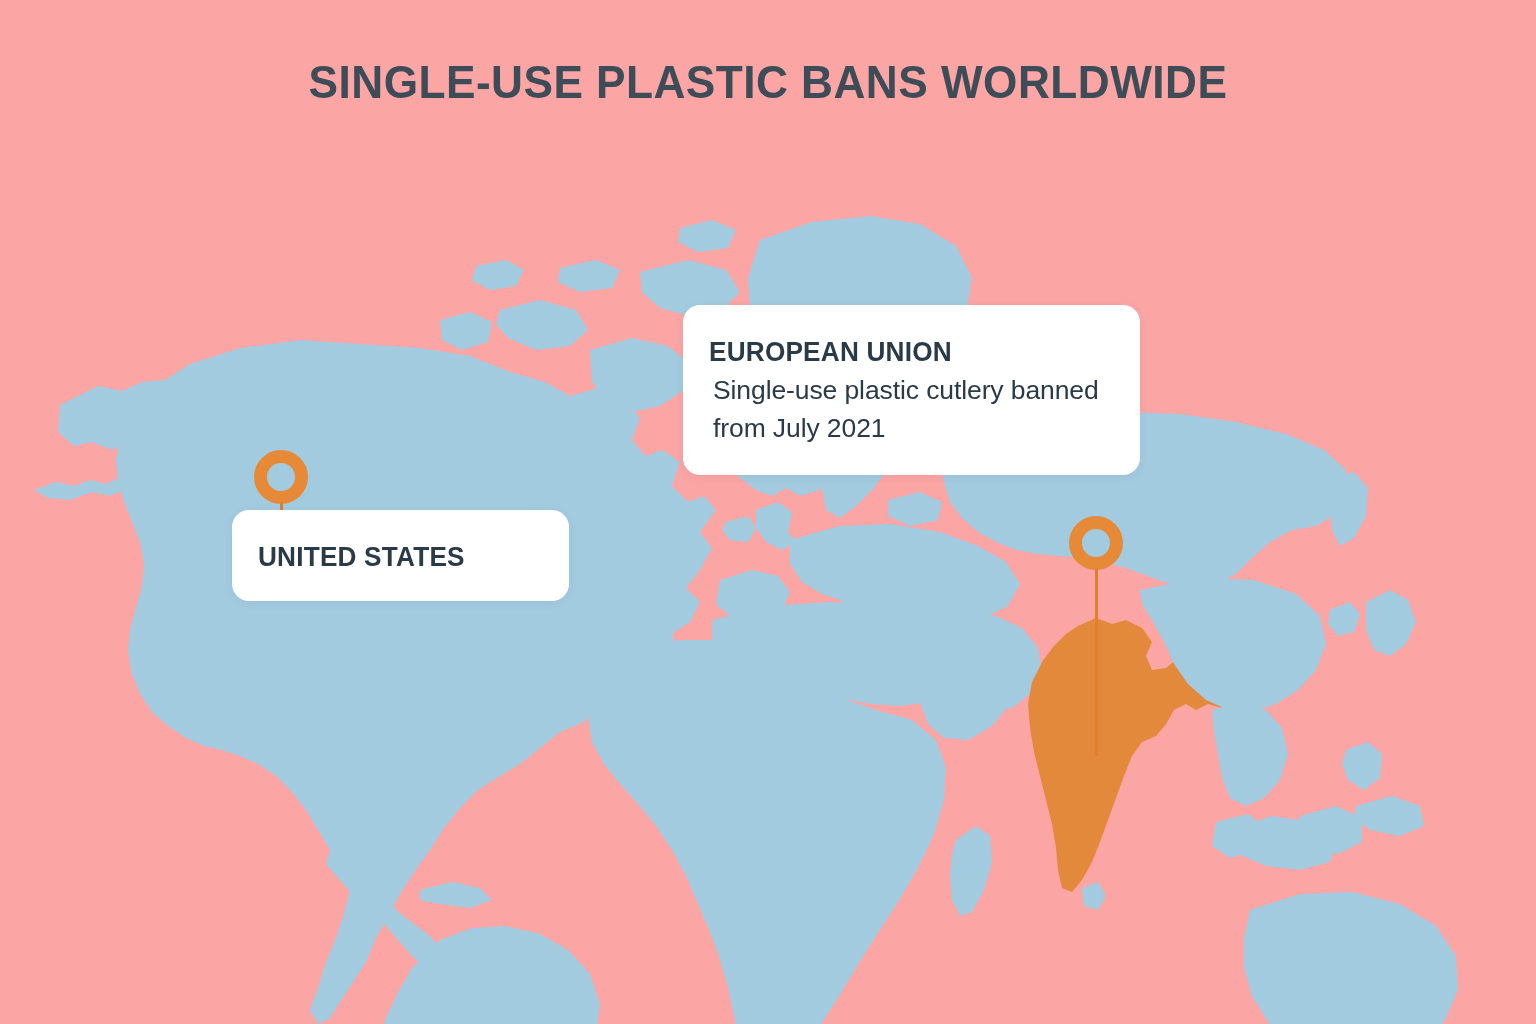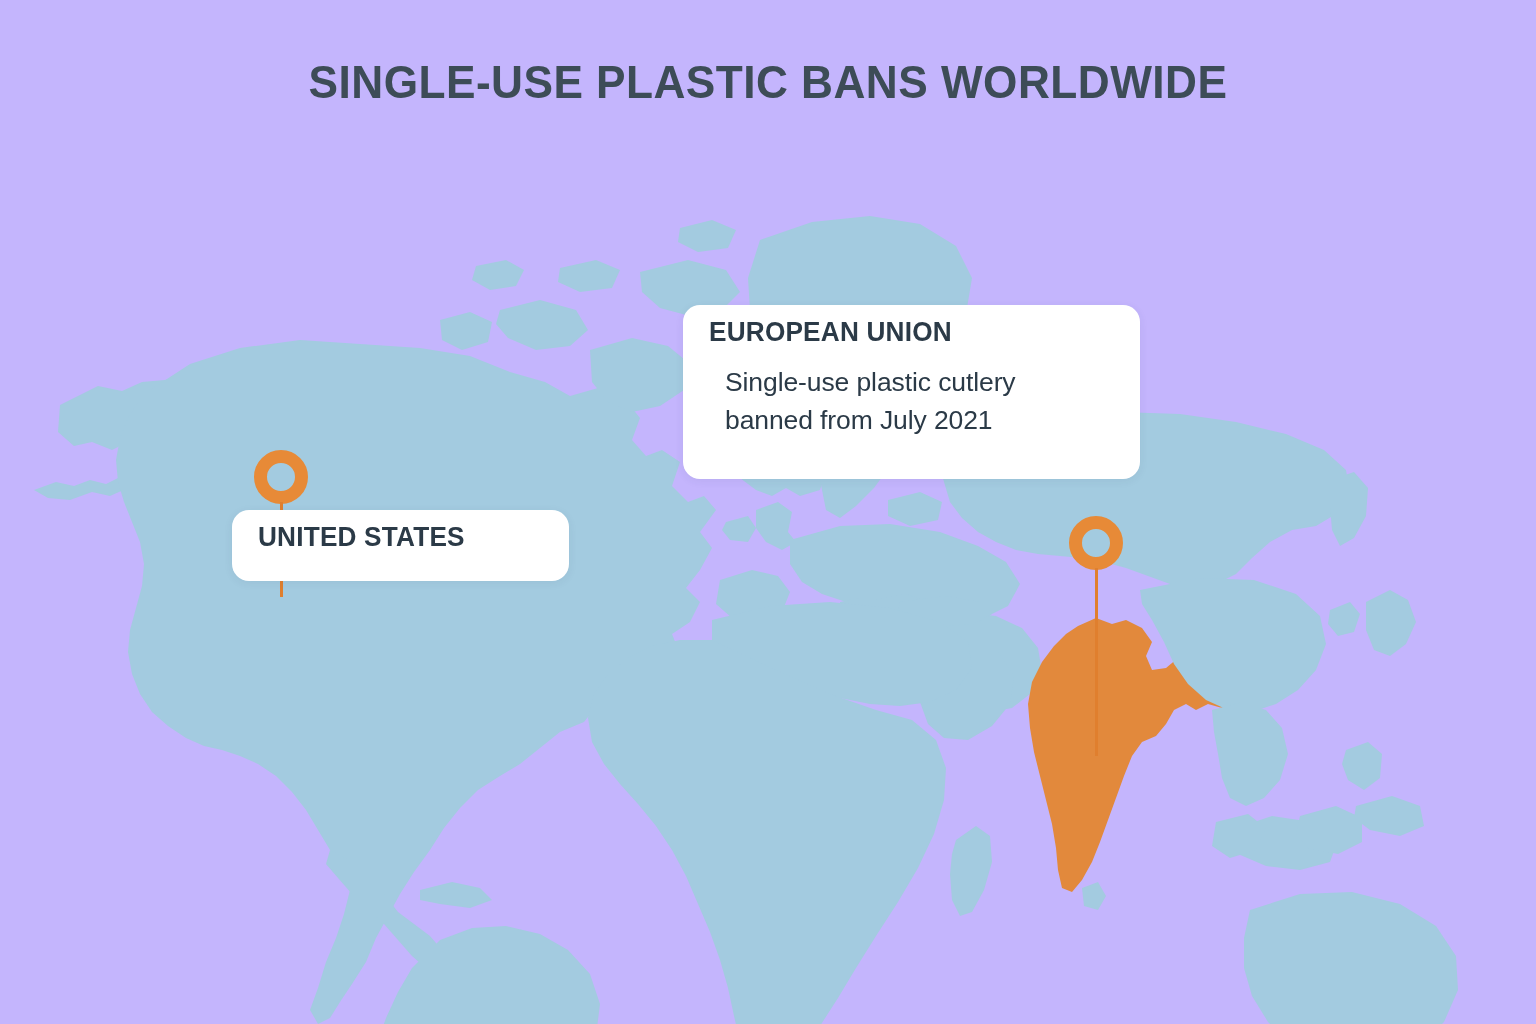--- a/index.html
+++ b/index.html
@@ -4,21 +4,21 @@
 <style>
   html, body {
     margin: 0;
     padding: 0;
     background: #ffffff;
   }
   #stage {
     position: relative;
     width: 1536px;
     height: 1024px;
-    background: #c4b5fd;
+    background: #fca5a5;
     overflow: hidden;
     font-family: "Liberation Sans", sans-serif;
   }
 
   
   #title {
     position: absolute;
     left: 0;
     top: 58px;
     width: 1536px;
@@ -72,41 +72,41 @@
     top: 52px;
   }
 
   
   .card {
     position: absolute;
     background: #ffffff;
     border-radius: 17px;
     box-shadow: 0 2px 10px rgba(40, 60, 80, 0.07);
     box-sizing: border-box;
-    padding: 12px 26px 24px 26px;
+    padding: 32px 26px 24px 26px;
   }
   .card-title {
     font-family: "Liberation Sans", sans-serif;
     font-weight: 700;
     font-size: 27px;
     letter-spacing: 0.2px;
     color: #2b3a47;
     margin: 0 0 4px 0;
     line-height: 1.15;
     transform: scaleX(0.97);
     transform-origin: left center;
     white-space: nowrap;
   }
   .card-body {
     font-family: "Liberation Sans", sans-serif;
     font-weight: 400;
     font-size: 26.5px;
     color: #2b3a47;
     line-height: 1.42;
-    margin: 16px;
+    margin: 4px;
     letter-spacing: -0.1px;
   }
 
   #card-us      { left: 232px;  top: 510px; width: 337px; }
   #card-eu      { left: 683px;  top: 305px; width: 457px; }
   #card-india   { left: 1047px; top: 700px; width: 404px; }
 
   #pin-us    { left: 254px;  top: 450px; }
   #pin-us .pin-stem    { height: 95px; }
   #pin-india { left: 1069px; top: 516px; }

